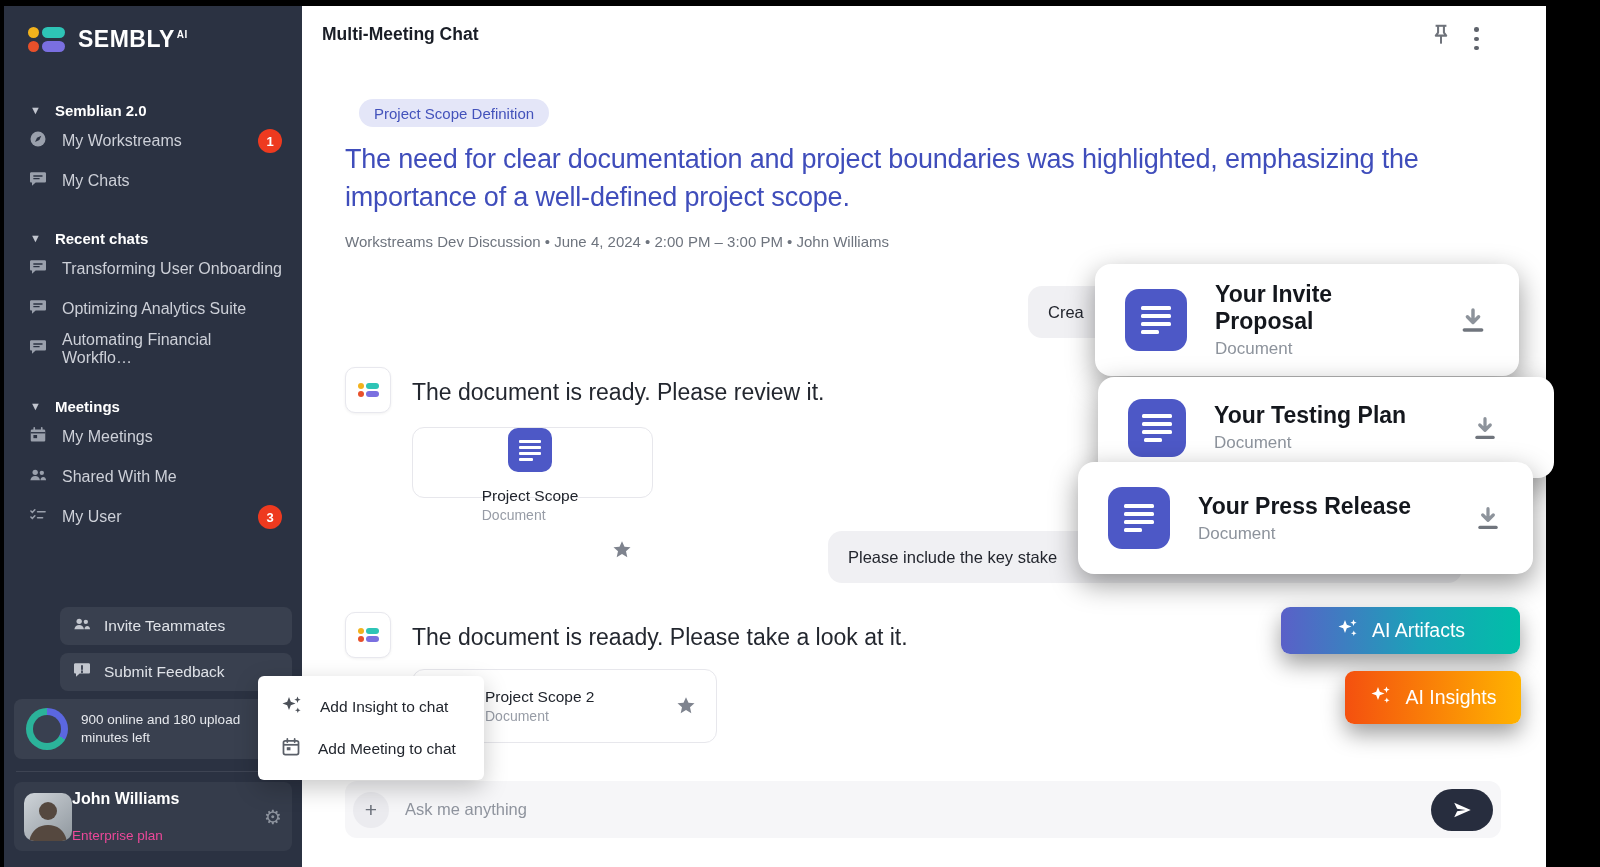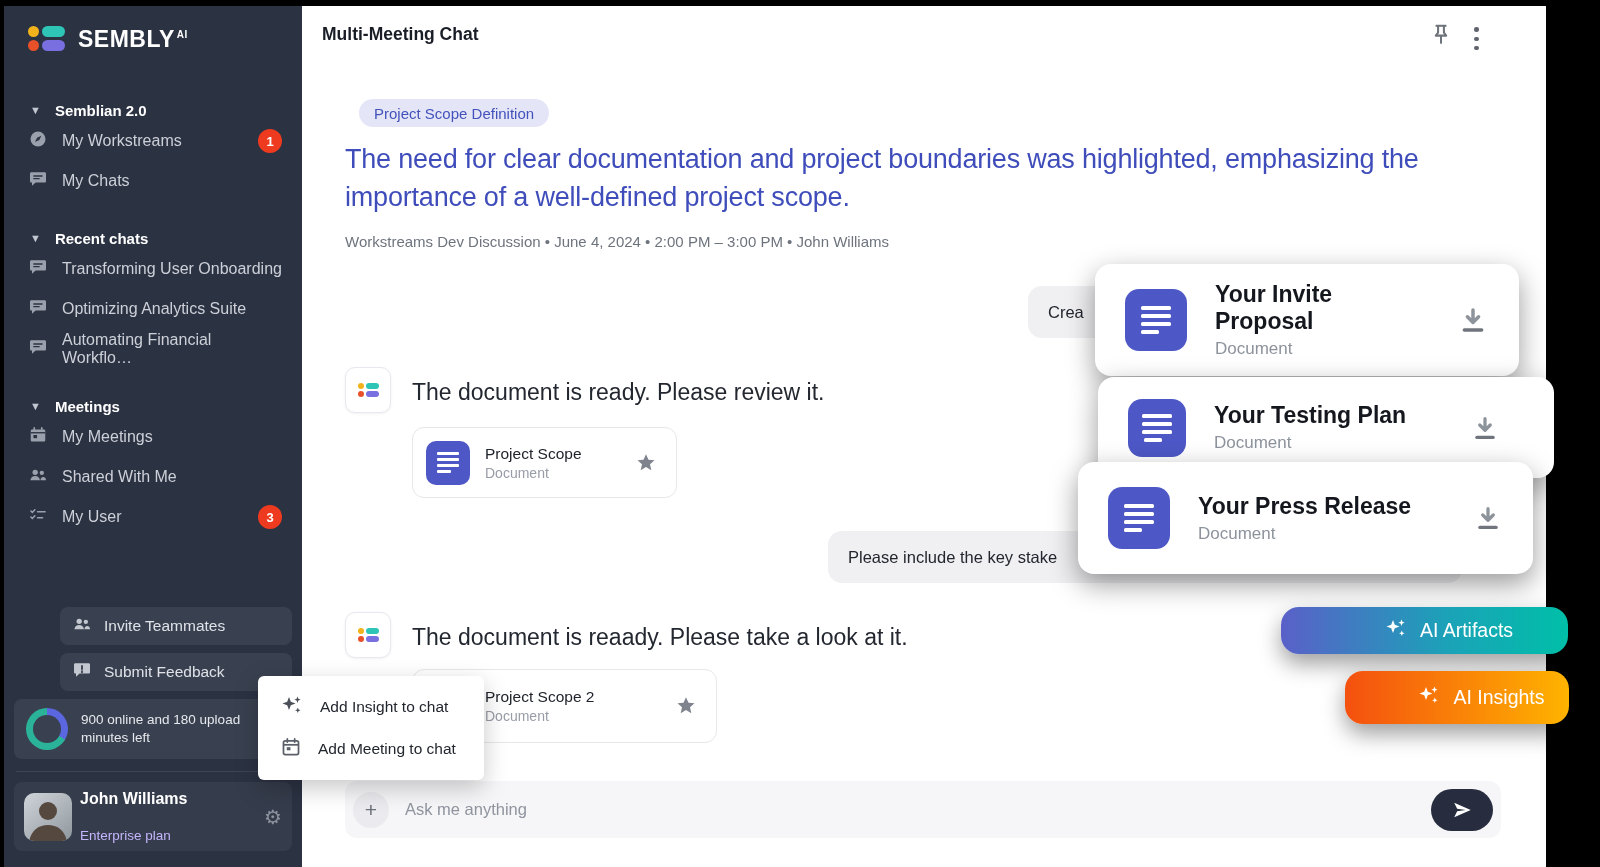--- a/index.html
+++ b/index.html
@@ -3,21 +3,21 @@
 <meta charset="utf-8">
 <style>
   html,body{margin:0;padding:0;background:#000;}
   .stage{position:relative;width:1600px;height:867px;background:#000;overflow:hidden;
          font-family:"Liberation Sans","DejaVu Sans",sans-serif;-webkit-font-smoothing:antialiased;}
   .abs{position:absolute;}
 
   
   .sidebar{position:absolute;left:4px;top:6px;width:298px;height:861px;background:#2b3242;
            display:flex;flex-direction:column;color:#c9ccd4;z-index:3;}
-  .logo-row{display:flex;gap:13px;padding:20px 0 0 24px;cursor:pointer;}
+  .logo-row{display:flex;align-items:center;gap:13px;padding:20px 0 0 24px;cursor:pointer;}
   .slogo{display:flex;flex-direction:column;gap:3px;}
   .slogo .r{display:flex;align-items:center;gap:3px;}
   .slogo .dot{width:11px;height:11px;border-radius:50%;}
   .slogo .pill{width:23px;height:11px;border-radius:7px;}
   .slogo.sm{gap:2px;}
   .slogo.sm .r{gap:2px;}
   .slogo.sm .dot{width:6px;height:6px;}
   .slogo.sm .pill{width:13px;height:6px;border-radius:4px;}
   .c-y{background:#f2b21c;} .c-t{background:#2ec4b6;} .c-o{background:#e8502a;} .c-p{background:#7a6fe0;}
   .logotext{color:#fff;font-size:23px;font-weight:800;letter-spacing:.5px;}
@@ -33,26 +33,26 @@
          font-size:13px;font-weight:700;display:flex;align-items:center;justify-content:center;box-sizing:border-box;padding:0 7px;}
   .sb-foot{margin-top:auto;padding:0 10px 16px;}
   .sb-btn{display:flex;align-items:center;gap:12px;height:38px;border-radius:8px;background:rgba(255,255,255,.07);
           padding:0 12px;font-size:15.5px;color:#dfe2e8;margin-bottom:8px;cursor:pointer;margin-left:46px;}
   .sb-min{display:flex;align-items:center;gap:13px;border-radius:8px;background:rgba(255,255,255,.07);
           padding:9px 12px;font-size:13.5px;color:#e6e8ed;line-height:1.35;margin-bottom:12px;}
   .ring{width:42px;height:42px;border-radius:50%;flex:none;position:relative;
         background:conic-gradient(#5b67e0 0 120deg,#2bb39a 120deg 360deg);}
   .ring::after{content:"";position:absolute;inset:7px;border-radius:50%;background:#394050;}
   .sb-divider{height:1px;background:rgba(255,255,255,.09);margin:2px 2px 10px;}
-  .sb-user{display:flex;align-items:center;gap:8px;border-radius:8px;background:rgba(255,255,255,.05);
+  .sb-user{display:flex;align-items:center;gap:0;border-radius:8px;background:rgba(255,255,255,.05);
            padding:8px 10px;cursor:pointer;}
   .avatar{width:48px;height:48px;border-radius:10px;overflow:hidden;flex:none;position:relative;
           background:linear-gradient(140deg,#cfd4d9,#8f979e);}
   .uname{font-size:16px;font-weight:700;color:#fff;}
-  .uplan{font-size:13.5px;color:#c4b5fd;margin-top:20px;}
+  .uplan{font-size:13.5px;color:#ec4899;margin-top:20px;}
   .gear{margin-left:auto;color:#8d939e;font-size:20px;line-height:1;cursor:pointer;}
 
   
   .main{position:absolute;left:302px;top:6px;width:1244px;height:861px;background:#fff;z-index:0;}
   .h-title{font-size:17.5px;font-weight:700;color:#191d26;}
   .iconbtn{cursor:pointer;}
   .kebab{display:flex;flex-direction:column;align-items:center;cursor:pointer;padding:2px 6px;}
   .kdot{width:4.5px;height:4.5px;border-radius:50%;background:#5f636b;margin:2.4px 0;}
   .tagpill{height:28px;display:inline-flex;align-items:center;padding:0 15px;border-radius:14px;
            background:#e4e6f8;color:#4352bb;font-size:15px;z-index:1;}
@@ -84,22 +84,22 @@
           justify-content:center;gap:4px;flex:none;}
   .ovicon.s62{width:62px;height:62px;}
   .ovicon.s58{width:58px;height:58px;}
   .ovicon i{display:block;background:#fff;border-radius:1.5px;width:30px;height:4px;}
   .ovicon i.short{width:18px;align-self:flex-start;margin-left:16px;}
   .ovtitle{font-size:23px;font-weight:600;color:#14171d;}
   .ovtype{font-size:17px;color:#8d939c;margin-top:4px;}
   .dlwrap{margin-left:auto;cursor:pointer;display:flex;}
 
   .fab{position:absolute;display:flex;align-items:center;justify-content:center;gap:12px;color:#fff;
-       border-radius:18px;z-index:6;font-weight:500;font-size:19.5px;cursor:pointer;
-       box-shadow:0 10px 22px rgba(0,0,0,.38);padding-left:48px;}
+       border-radius:9px;z-index:6;font-weight:500;font-size:19.5px;cursor:pointer;
+       box-shadow:0 10px 22px rgba(0,0,0,.38);}
   .fab.artifacts{background:linear-gradient(90deg,#5a60c8,#1ba2b8 58%,#00bfa8);}
   .fab.insights{background:linear-gradient(90deg,#f4500f,#ffb300);}
 
   .cmenu{position:absolute;background:#fff;border-radius:6px;box-shadow:0 8px 24px rgba(0,0,0,.22);
          z-index:7;padding:10px 0;box-sizing:border-box;}
   .cmi{display:flex;align-items:center;gap:16px;height:42px;padding:0 22px;font-size:15.5px;color:#22262e;cursor:pointer;}
 
   .composer{position:absolute;background:#f6f6f8;border-radius:12px;display:flex;align-items:center;
             padding:0 8px;box-sizing:border-box;z-index:2;}
   .plus{width:36px;height:36px;border-radius:50%;background:#ebebef;color:#6c717b;font-size:21px;
@@ -274,21 +274,21 @@
           <span class="pill c-t"></span>
         </div>
       <div class="r">
           <span class="dot c-o"></span>
           <span class="pill c-p"></span>
         </div>
     </div>
   </div>
   <div class="abs bottext" style="left:412px;top:379px;">The document is ready. Please review it.</div>
 
-  <div class="abs doccard" style="left:412px;top:427px;width:265px;height:71px;">
+  <div class="abs doccard" style="left:412px;top:427px;width:241px;height:71px;flex-direction:column;">
     <span class="docicon s44">
         <i></i>
         <i></i>
         <i></i>
         <i class="short"></i>
       </span>
     <span>
       <div class="dtitle">Project Scope</div>
       <div class="dtype">Document</div>
     </span>

